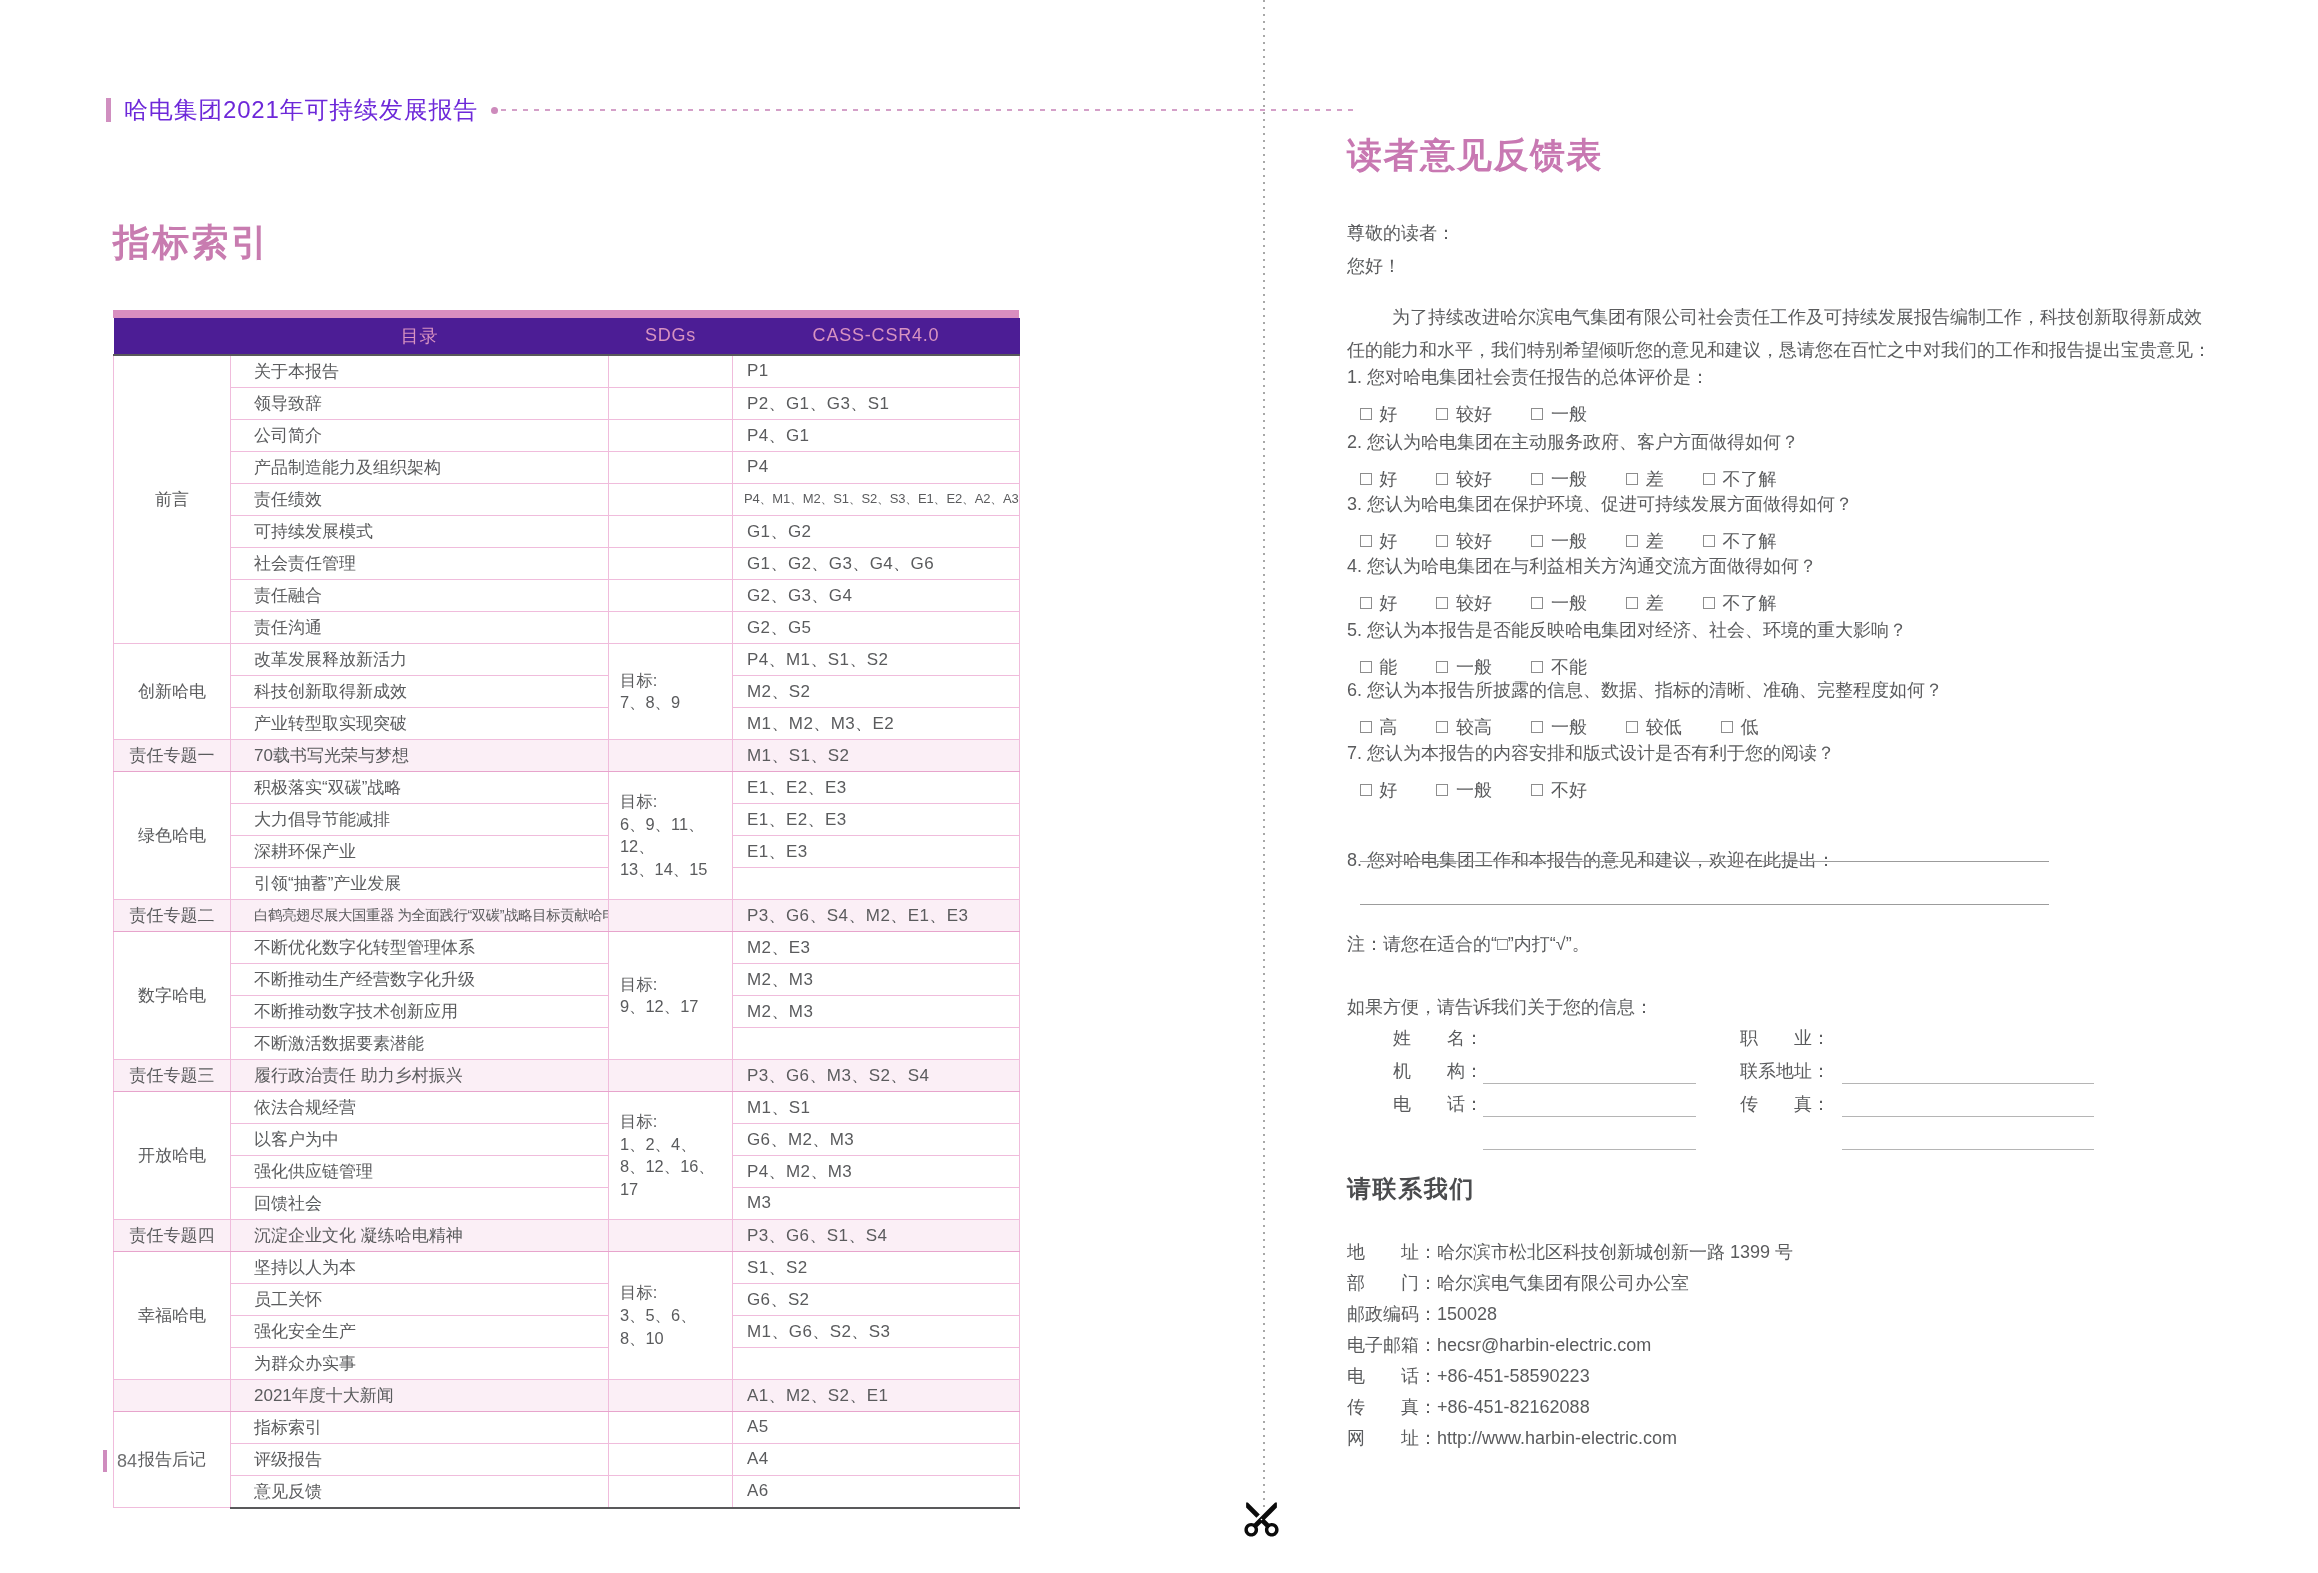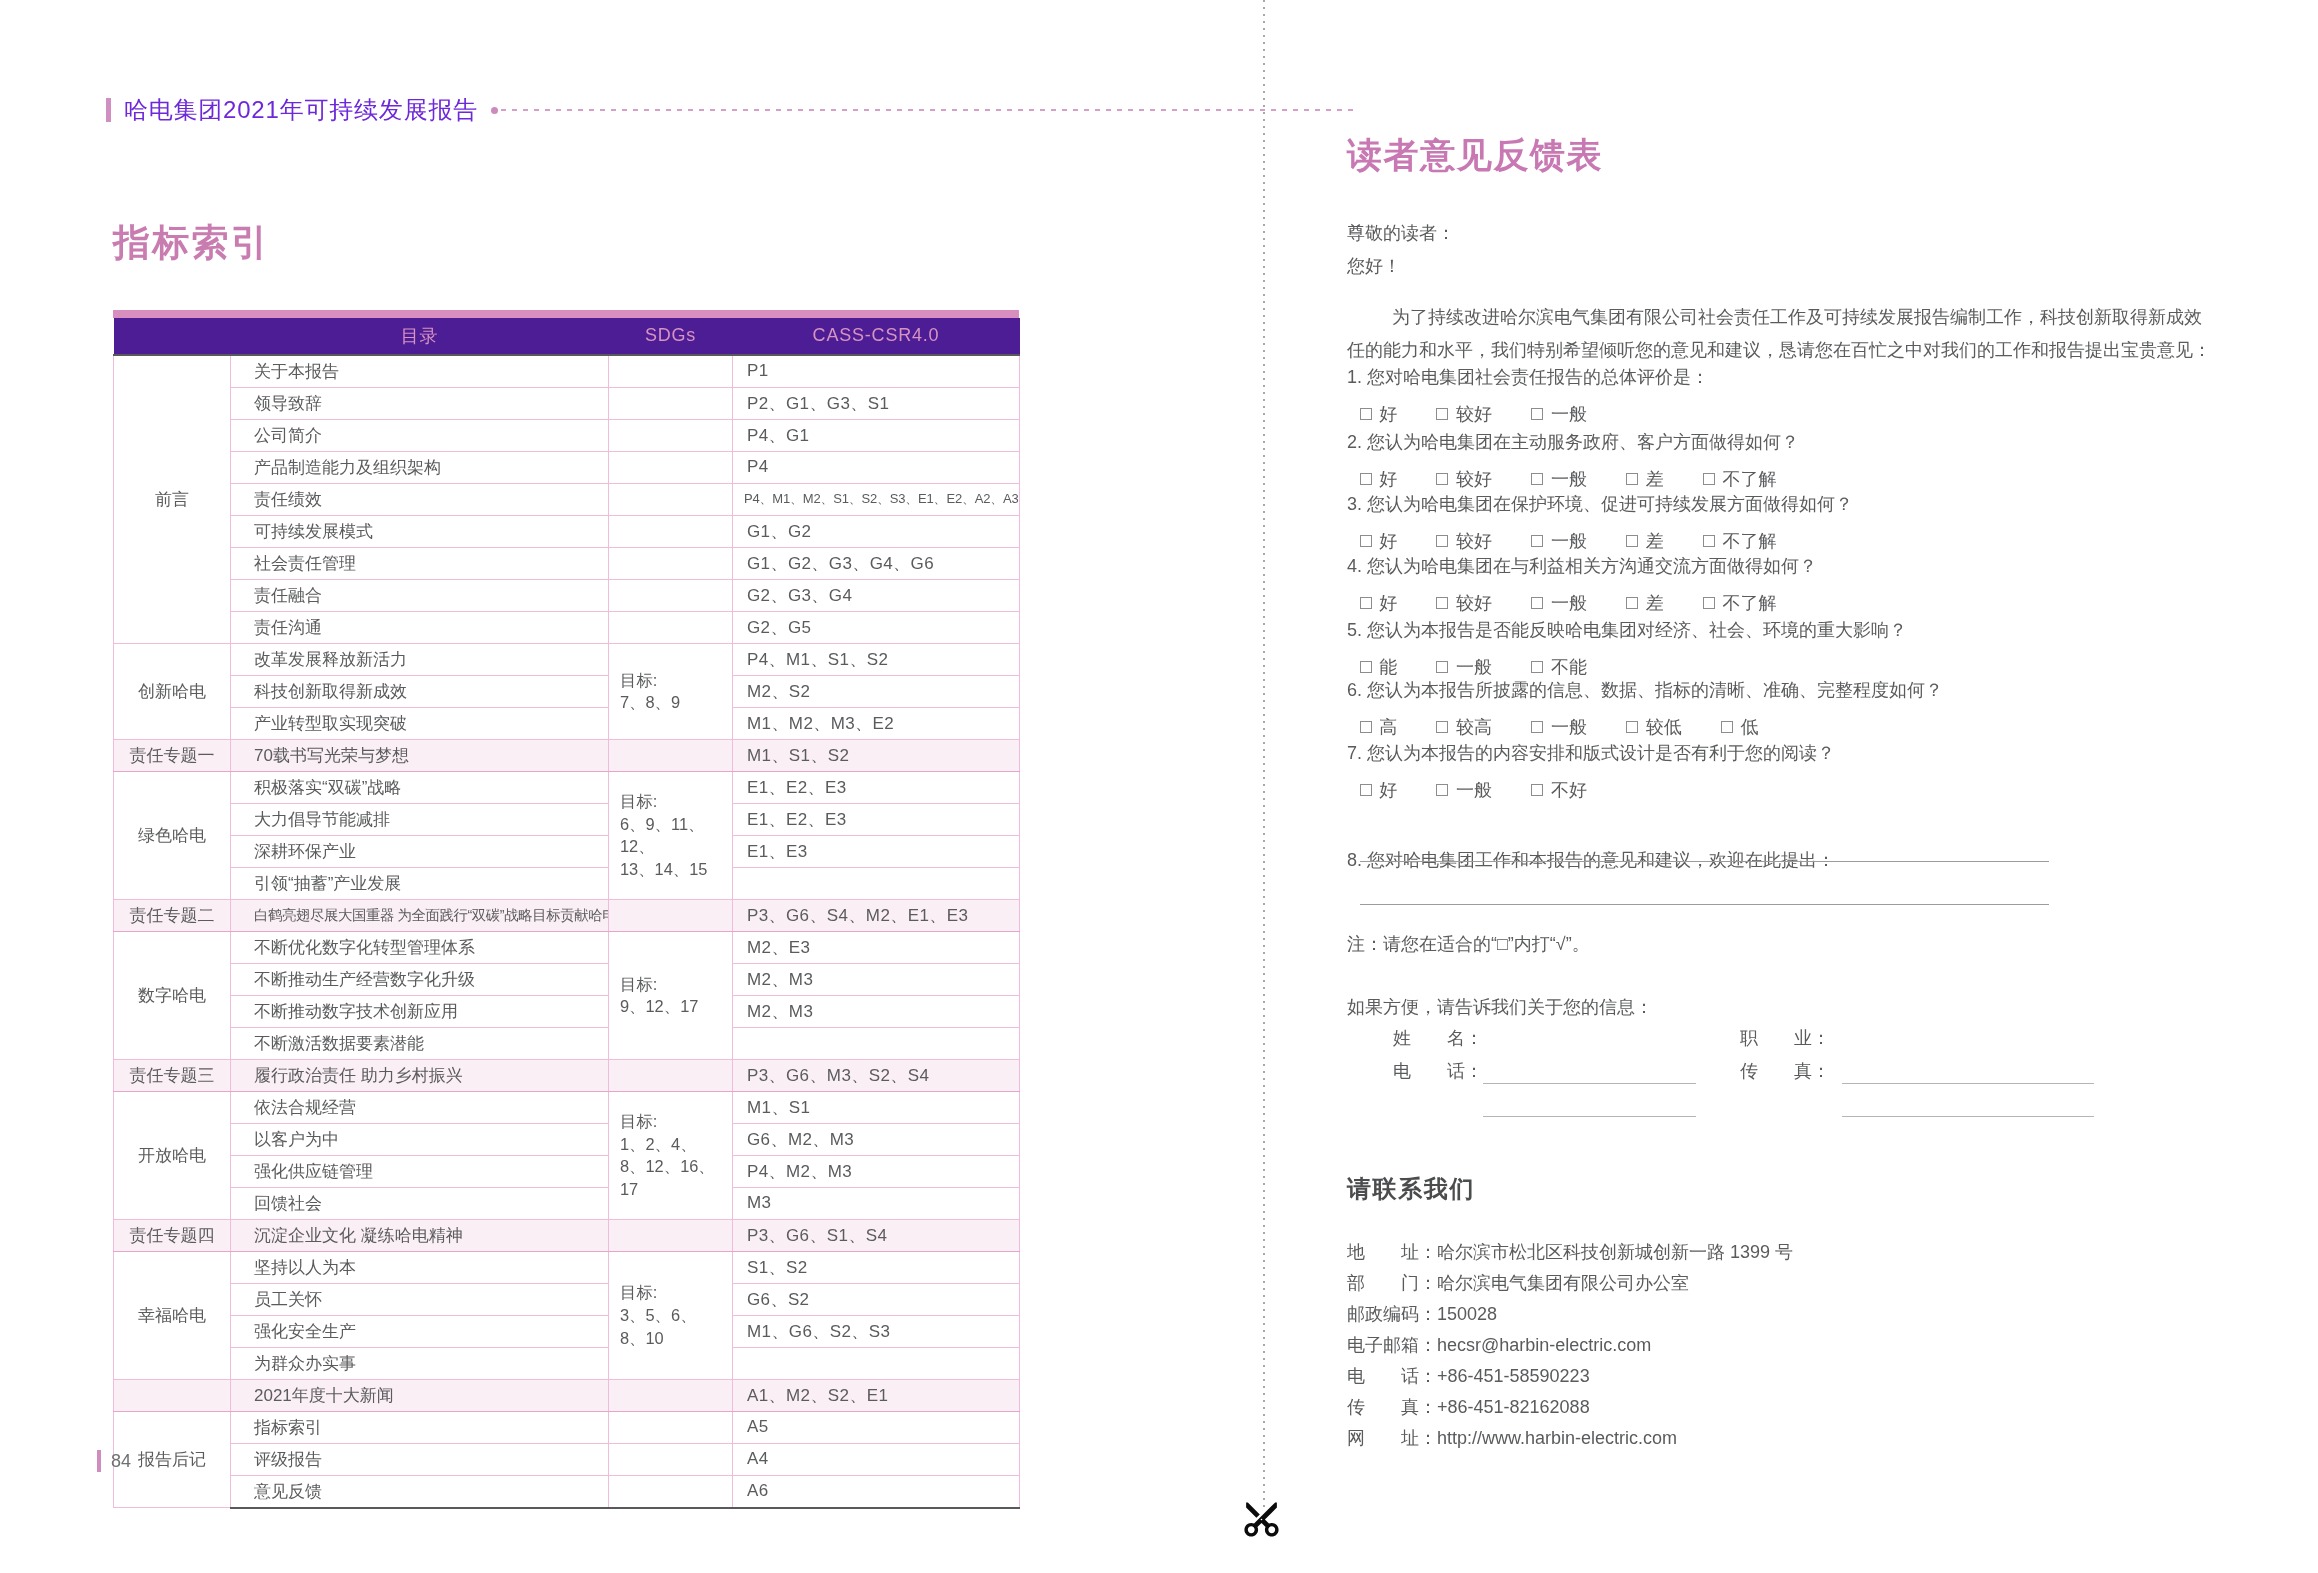--- a/index.html
+++ b/index.html
@@ -29,21 +29,21 @@
   td.cat{text-align:center;font-size:17px;white-space:nowrap;}
   td.item{padding-left:23px;}
   td.item.sm-item{font-size:14.4px;letter-spacing:-0.4px;}
   td.sdg{padding-left:11px;font-size:16.4px;line-height:22.6px;white-space:pre-line;}
   td.cass{padding-left:14px;letter-spacing:0.4px;}
   td.cass.sm-cass{font-size:13px;letter-spacing:-0.2px;padding-left:11px;}
   tr.sec-start td{border-top:1.6px solid #e7a4cc;}
   tr.hl td{background:#fbeff6;border-top:1.6px solid #e7a4cc;border-bottom:1.6px solid #e7a4cc;}
   tbody tr:last-child td{border-bottom:2.3px solid #59595b;}
   
-  .page-num{position:absolute;left:97px;top:1450px;display:flex;align-items:center;justify-content:space-between;}
+  .page-num{position:absolute;left:103px;top:1450px;display:flex;align-items:center;justify-content:space-between;}
   .pn-bar{width:3.9px;height:22px;background:#cf8cbe;margin-right:10px;}
   .pn-text{font-size:18px;color:#6f7072;}
   
   .cut-line{position:absolute;left:1263px;top:0;width:1.6px;height:1509px;
     background:repeating-linear-gradient(180deg,#a8a8a8 0 1.6px,transparent 1.6px 7px);}
   .scissors{position:absolute;left:1241px;top:1499px;width:41px;height:41px;
     transform:rotate(-90deg);}
   .scissors svg{width:41px;height:41px;display:block;}
   
   .rp{position:absolute;left:1347px;top:0;width:802px;height:1573px;font-size:18px;}
@@ -481,20 +481,26 @@
 
   <div class="note">注：请您在适合的“□”内打“√”。</div>
   <div class="info-prompt">如果方便，请告诉我们关于您的信息：</div>
 
   <div class="info-rows" id="info-rows">
       <div class="info-row">
         <span class="if-label left">姓　　名：</span>
         <span class="if-label right">职　　业：</span>
       </div>
       <div class="info-row">
+        <span class="if-label left">机　　构：</span>
+        <span class="if-label right">联系地址：</span>
+        <div class="if-line left"></div>
+        <div class="if-line right"></div>
+      </div>
+      <div class="info-row">
         <span class="if-label left">电　　话：</span>
         <span class="if-label right">传　　真：</span>
         <div class="if-line left"></div>
         <div class="if-line right"></div>
       </div>
       <div class="info-row">
         <div class="if-line left"></div>
         <div class="if-line right"></div>
       </div>
     </div>

